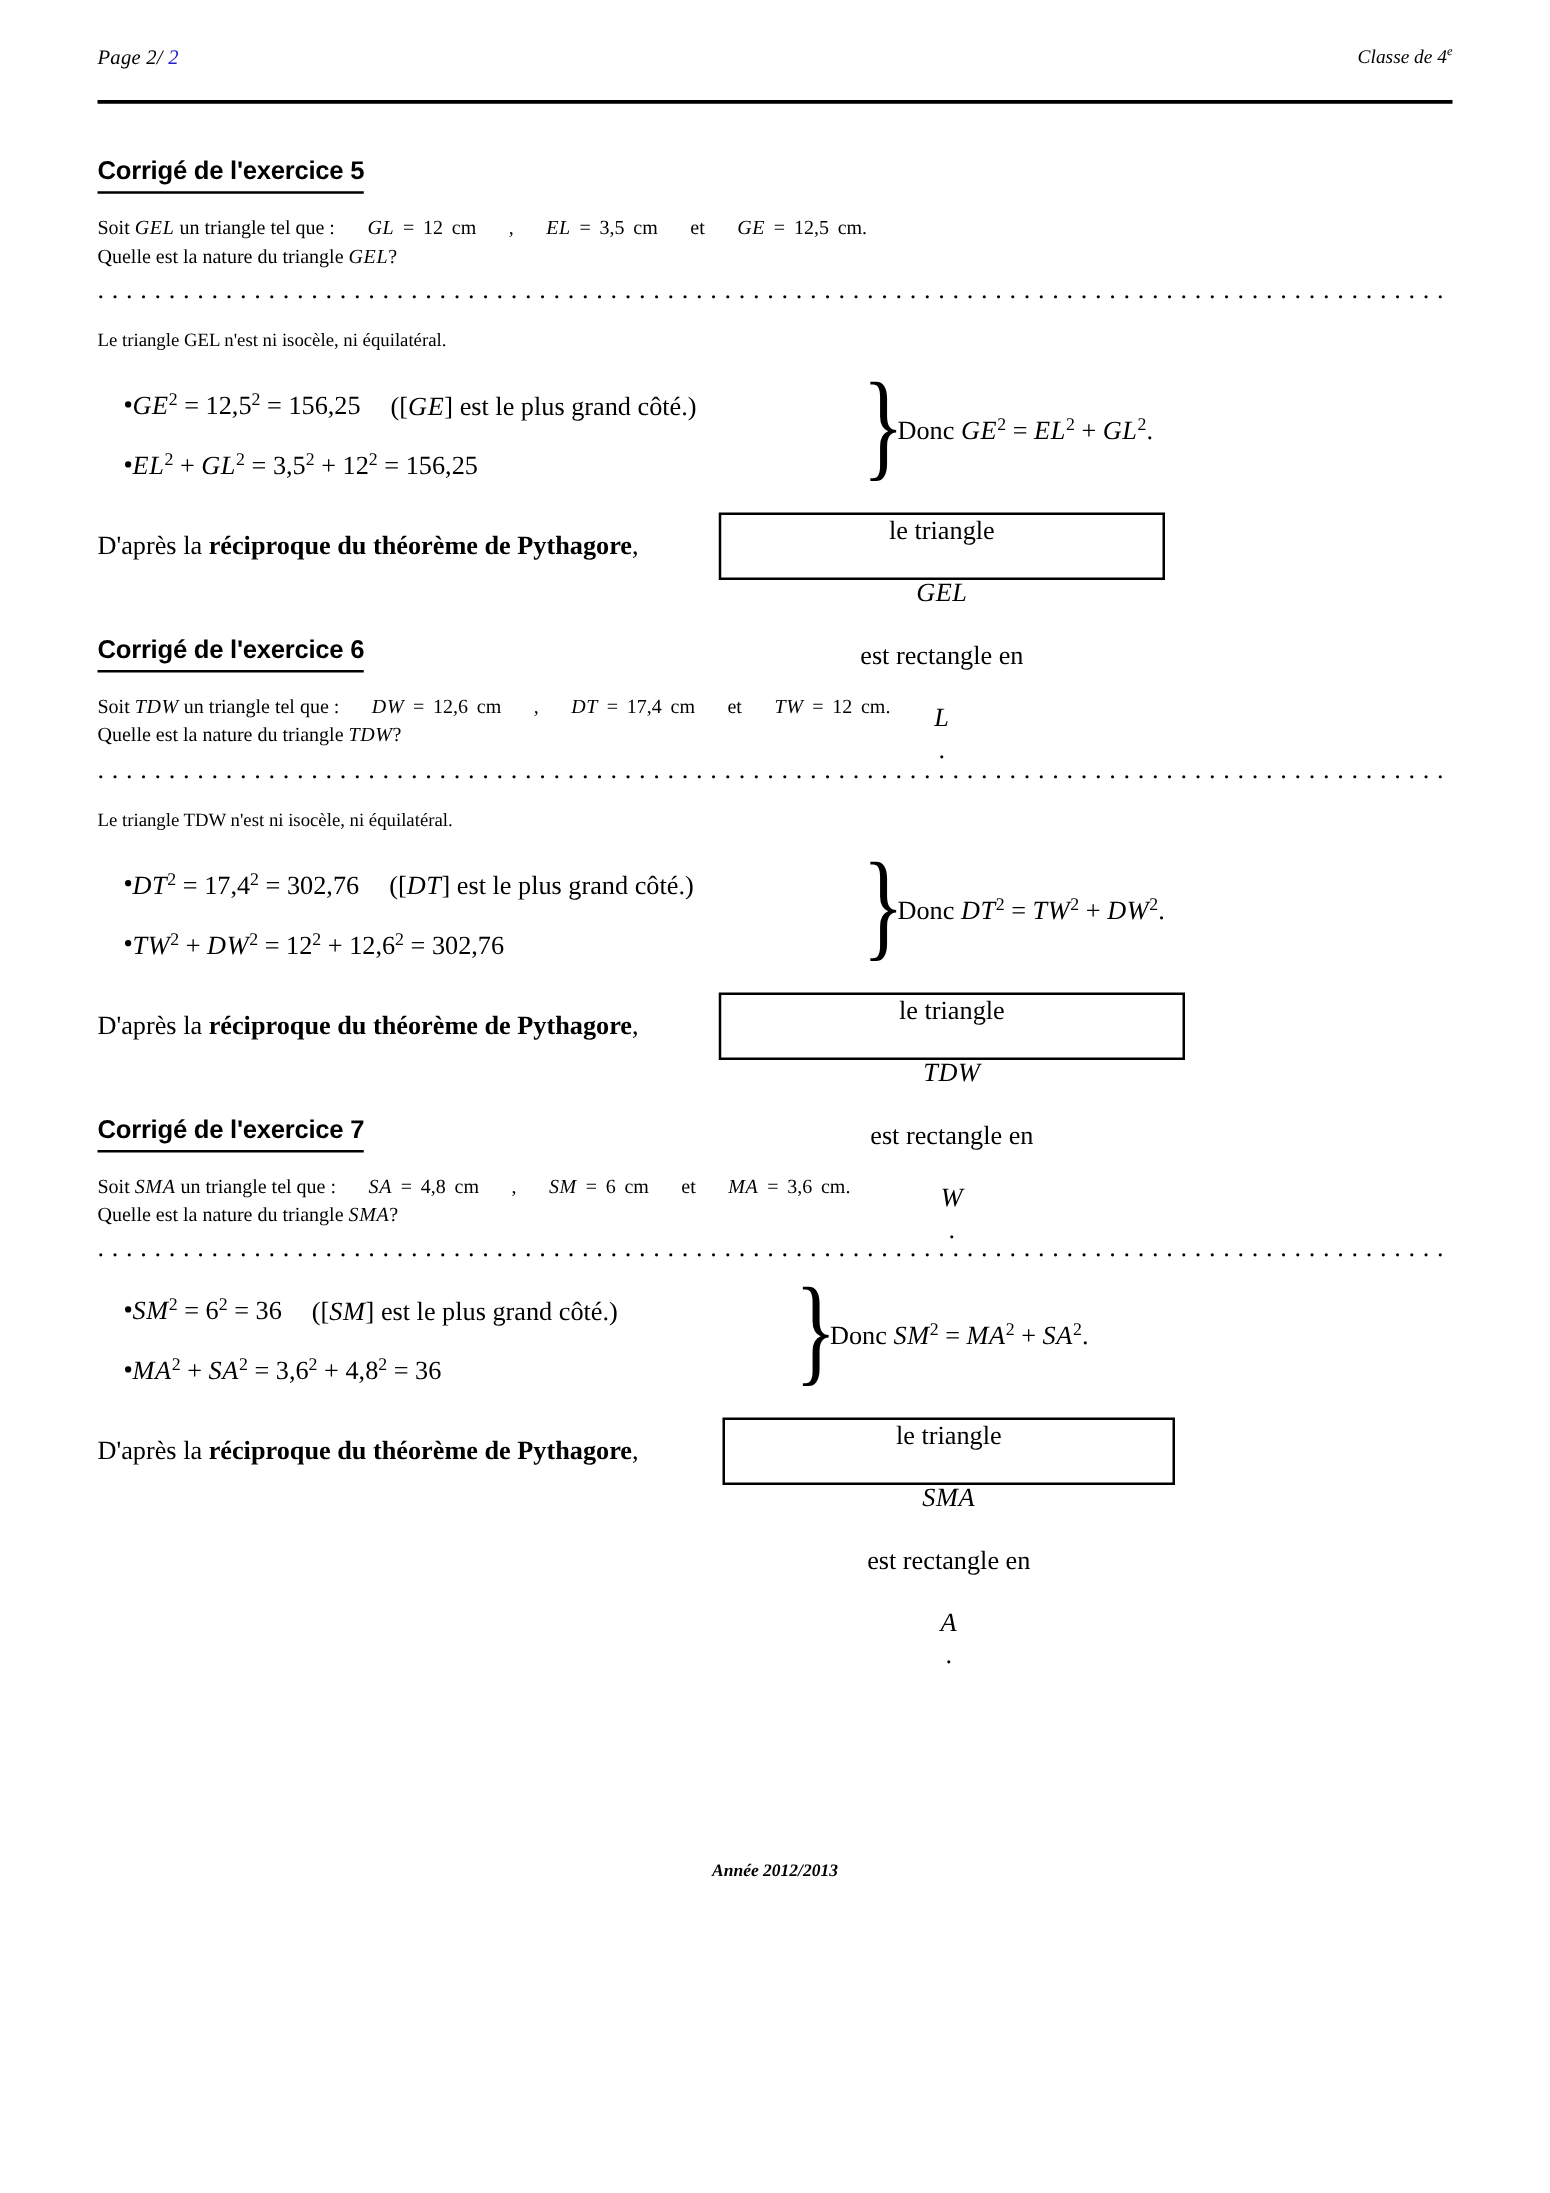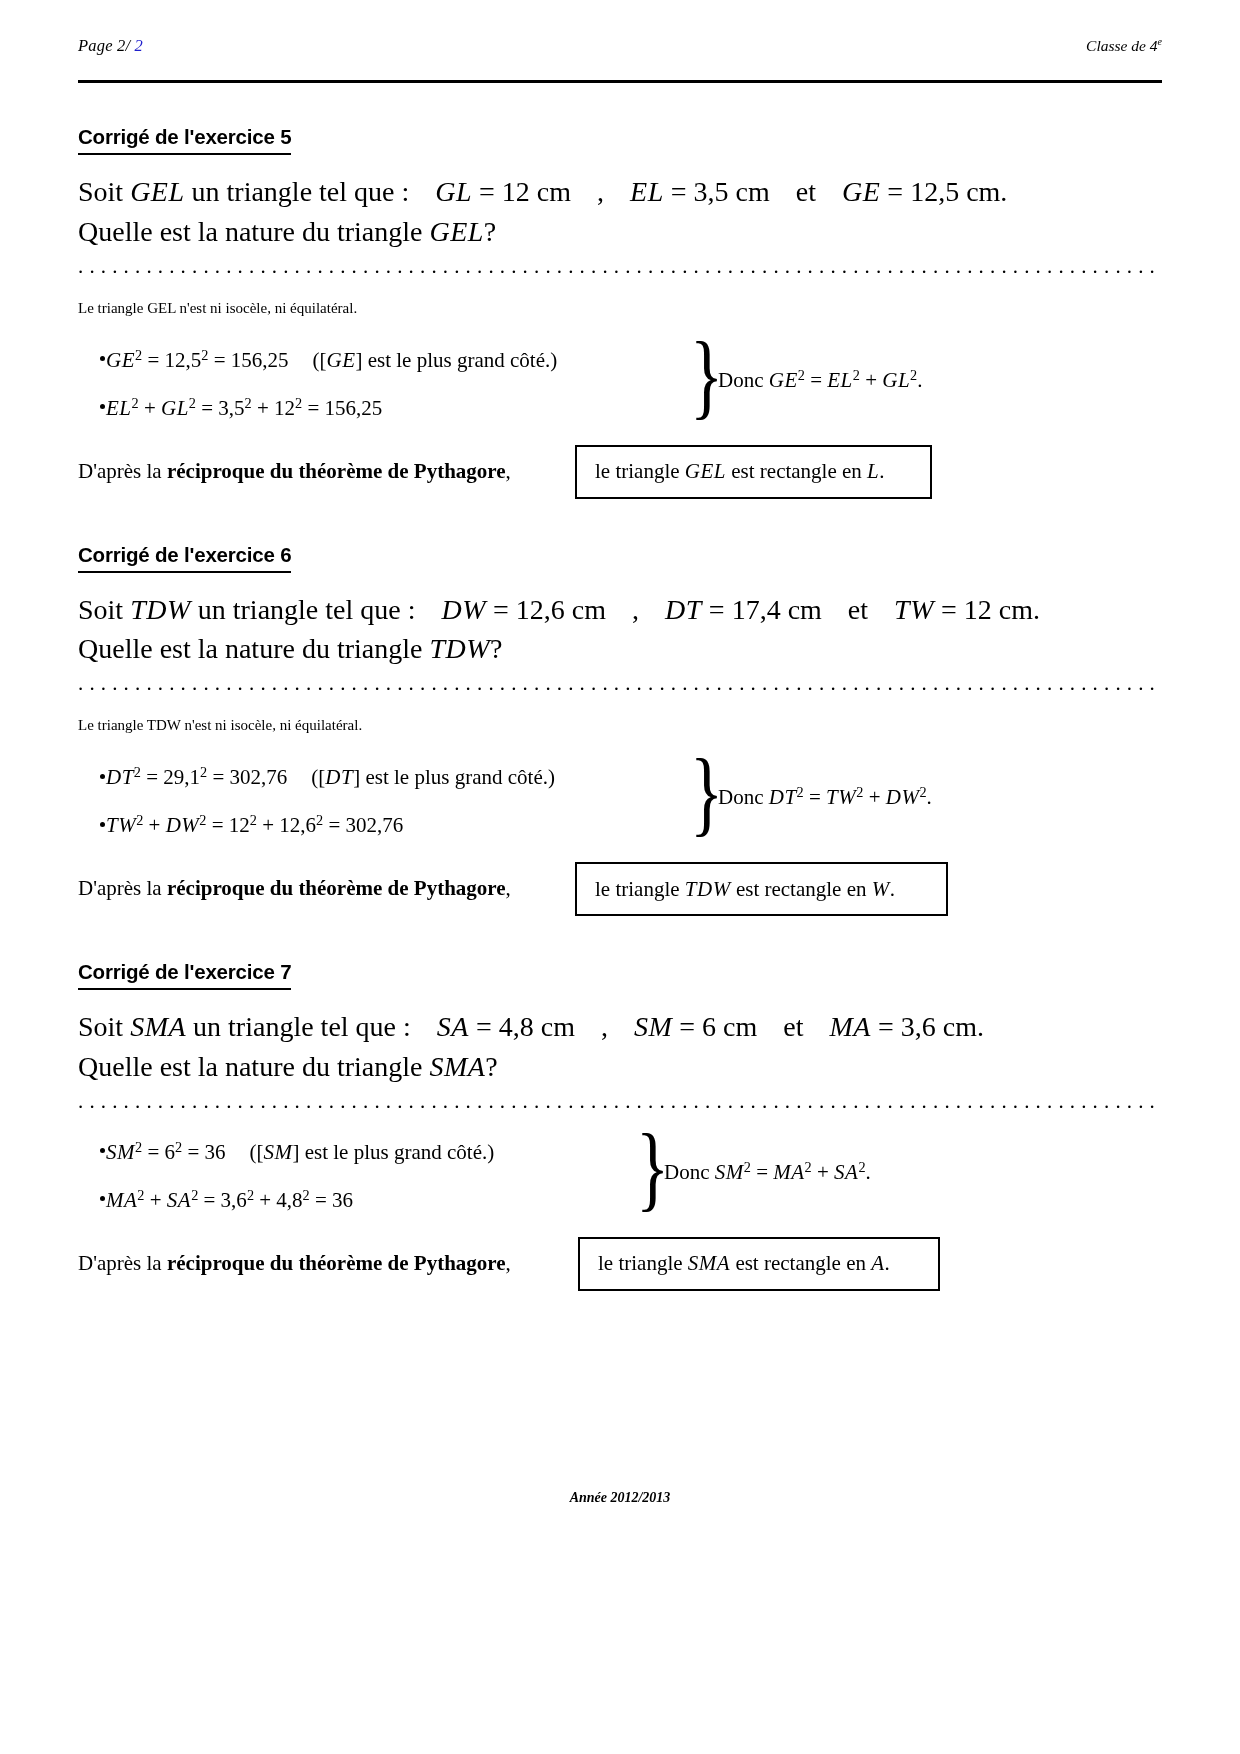--- a/index.html
+++ b/index.html
@@ -62,21 +62,21 @@
   .ex-heading {
     font-family: "Liberation Sans", "DejaVu Sans", sans-serif;
     font-weight: bold;
     font-size: 20.5px;
     display: inline-block;
     border-bottom: 2.5px solid #000;
     padding-bottom: 4px;
     letter-spacing: -0.2px;
   }
   .statement {
-    font-size: 28px;
+    font-size: 16px;
     margin-top: 17px;
     line-height: 1.42;
     white-space: nowrap;
   }
   .statement .l2 { display: block; }
   .mv { font-style: italic; font-family: "Liberation Serif", serif; letter-spacing: 0.5px; }
   .sp-wide { display: inline-block; width: 26px; }
   .sp-sm   { display: inline-block; width: 7px; }
 
   .dotline {
@@ -155,20 +155,21 @@
     position: absolute;
     top: 0;
     border: 2px solid #000;
     height: 54px;
     box-sizing: border-box;
     display: flex;
     align-items: center;
     padding: 0 18px;
     white-space: nowrap;
     font-size: 21px;
+    flex-direction: column;
   }
 
   
   .footer {
     position: absolute;
     left: 0;
     top: 1490px;
     width: 1240px;
     text-align: center;
     font-style: italic;
@@ -229,21 +230,21 @@
       <span>un triangle tel que :</span><span class="sp-wide"></span><span class="mv">DW</span><span class="sp-sm"></span><span>=</span><span class="sp-sm"></span><span>12,6</span><span class="sp-sm"></span><span>cm</span><span class="sp-wide"></span><span>,</span><span class="sp-wide"></span><span class="mv">DT</span><span class="sp-sm"></span><span>=</span><span class="sp-sm"></span><span>17,4</span><span class="sp-sm"></span><span>cm</span><span class="sp-wide"></span><span>et</span><span class="sp-wide"></span><span class="mv">TW</span><span class="sp-sm"></span><span>=</span><span class="sp-sm"></span><span>12</span><span class="sp-sm"></span><span>cm.</span>
       <span class="l2"><span>Quelle est la nature du triangle</span> <span class="mv">TDW</span><span>?</span></span>
     </div>
 
     <div class="dotline">...............................................................................................................................................................</div>
 
     <div class="nature">Le triangle TDW n'est ni isocèle, ni équilatéral.</div>
 
     <div class="calcwrap">
       <div class="bullets">
-        <div class="bline"><span class="bullet-dot"></span><span class="mv">DT</span><sup class="exp">2</sup> <span>= 29,1</span><sup class="exp">2</sup> <span>= 302,76</span><span class="paren-note"><span>([</span><span class="mv">DT</span><span>] est le plus grand côté.)</span></span></div>
+        <div class="bline"><span class="bullet-dot"></span><span class="mv">DT</span><sup class="exp">2</sup> <span>= 17,4</span><sup class="exp">2</sup> <span>= 302,76</span><span class="paren-note"><span>([</span><span class="mv">DT</span><span>] est le plus grand côté.)</span></span></div>
         <div class="bline"><span class="bullet-dot"></span><span class="mv">TW</span><sup class="exp">2</sup> <span>+</span> <span class="mv">DW</span><sup class="exp">2</sup> <span>= 12</span><sup class="exp">2</sup> <span>+</span> <span>12,6</span><sup class="exp">2</sup> <span>= 302,76</span></div>
       </div>
       <div class="brace" style="left:612px;">}</div>
       <div class="donc" style="left:640px;"><span>Donc</span> <span class="mv">DT</span><sup class="exp">2</sup> <span>=</span> <span class="mv">TW</span><sup class="exp">2</sup> <span>+</span> <span class="mv">DW</span><sup class="exp">2</sup><span>.</span></div>
     </div>
 
     <div class="conclusion">
       <div class="dapres"><span>D'après la</span> <b>réciproque du théorème de Pythagore</b><span>,</span></div>
       <div class="resbox" style="left:497px; width:373px;"><span>le triangle</span>&nbsp;<span class="mv">TDW</span>&nbsp;<span>est rectangle en</span>&nbsp;<span class="mv">W</span><span>.</span></div>
     </div>

